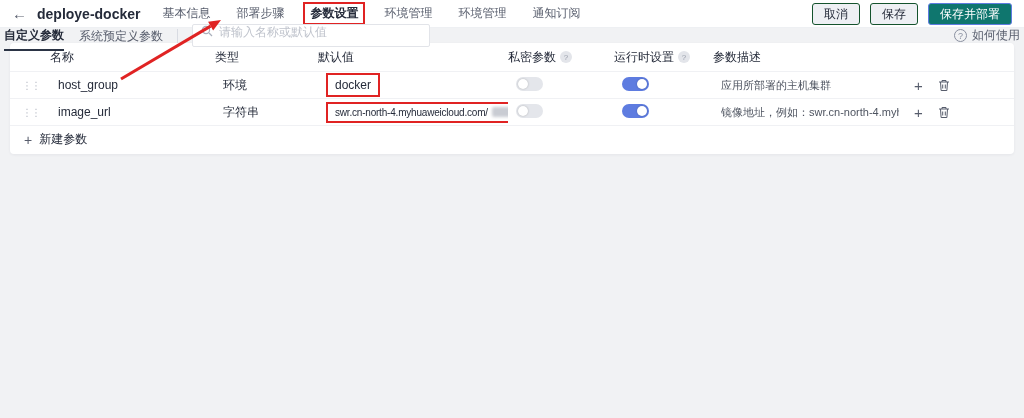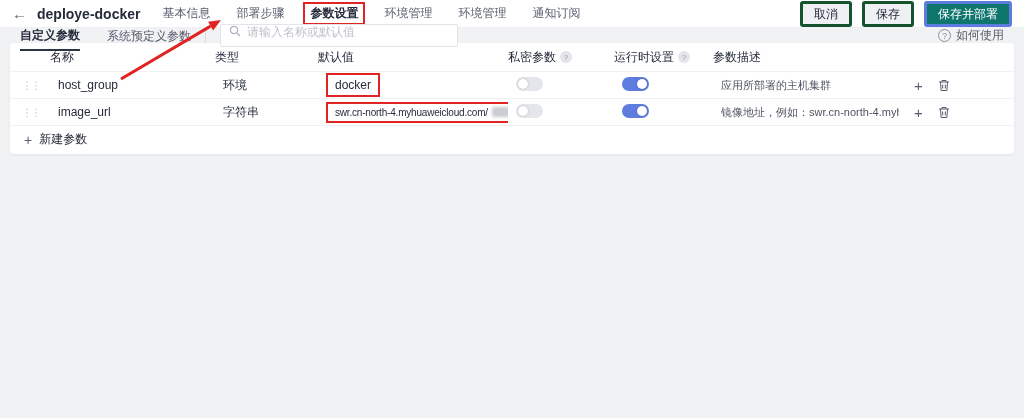--- a/index.html
+++ b/index.html
@@ -18,30 +18,30 @@
   .app-title { font-size: 14px; font-weight: 700; color: #252b3a; margin-right: 22px; }
   .top-tabs { display: flex; align-items: center; gap: 26px; }
   .top-tab { font-size: 12px; color: #575d6c; cursor: pointer; white-space: nowrap; }
   .top-tab.active {
     color: #252b3a; font-weight: 700;
     border: 2px solid #e02323; padding: 1px 5px; margin: 0 -7px;
   }
   .topbar-spacer { flex: 1; }
   .top-actions { display: flex; align-items: center; gap: 10px; }
   .btn {
-    font-size: 12px; line-height: 1; border: 3px solid #14532d; border-radius: 3px;
+    font-size: 12px; line-height: 1; border: 1px solid #14532d; border-radius: 3px;
     background: #eef0f4; color: #252b3a; padding: 4px 11px; cursor: pointer;
     font-family: "Liberation Sans", sans-serif;
   }
   .btn.primary { background: #0f766e; border-color: #5e7ce0; color: #fff; }
   
-  .subnav { height: 15px; display: flex; align-items: center; padding: 0 20px; }
+  .subnav { height: 15px; display: flex; align-items: center; padding: 0 4px; }
   .subtab { font-size: 12px; color: #575d6c; cursor: pointer; padding: 6px 0 5px; white-space: nowrap; }
   .subtab.active { color: #252b3a; font-weight: 700; border-bottom: 2px solid #2b3445; }
-  .subtab + .subtab { margin-left: 27px; }
+  .subtab + .subtab { margin-left: 15px; }
   .vdivider { width: 1px; height: 14px; background: #d8dbe2; margin: 0 14px; }
   .search {
     width: 238px; height: 23px; background: #fff; border: 1px solid #e2e4e9;
     border-radius: 2px; display: flex; align-items: flex-start; padding: 0 8px; gap: 6px;
   }
   .search input {
     border: none; outline: none; flex: 1; font-size: 12px; color: #252b3a;
     font-family: "Liberation Sans", sans-serif; background: transparent;
   }
   .search input::placeholder { color: #bfc3cc; }

